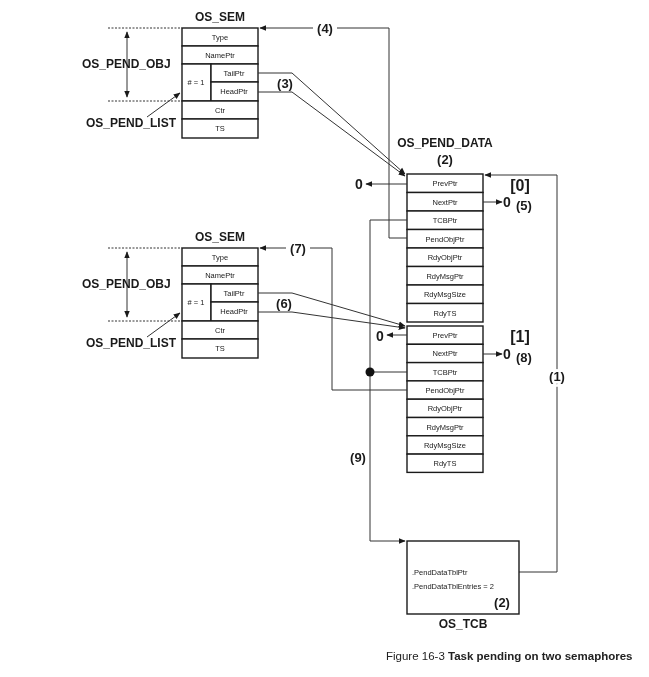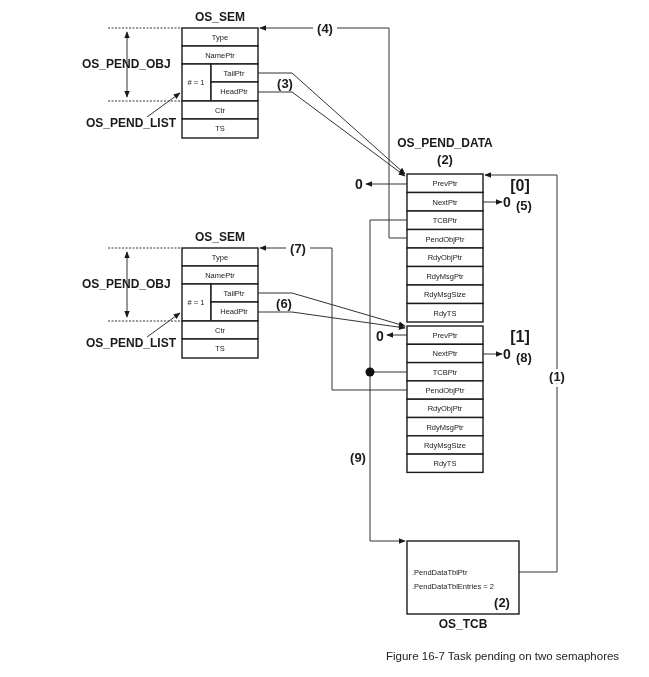--- a/index.html
+++ b/index.html
@@ -9,21 +9,21 @@
   .lbl-big { font-family: "Liberation Sans", sans-serif; font-weight: bold; font-size: 12px; fill: #1a1a1a; }
   .lbl-num { font-family: "Liberation Sans", sans-serif; font-weight: bold; font-size: 13px; fill: #1a1a1a; }
   .lbl-idx { font-family: "Liberation Sans", sans-serif; font-weight: bold; font-size: 16px; fill: #1a1a1a; }
   .lbl-zero { font-family: "Liberation Sans", sans-serif; font-weight: bold; font-size: 14px; fill: #1a1a1a; }
   .cell-text { font-family: "Liberation Sans", sans-serif; font-size: 7.5px; fill: #1a1a1a; }
   .tcb-text { font-family: "Liberation Sans", sans-serif; font-size: 7.5px; fill: #1a1a1a; }
   .cell { fill: #ffffff; stroke: #1a1a1a; stroke-width: 1.4; }
   .wire { fill: none; stroke: #333; stroke-width: 1; }
   .dotted { stroke: #333; stroke-width: 1; stroke-dasharray: 2 1.5; }
   #caption { position: absolute; left: 386px; top: 650px; font-size: 11.5px; white-space: nowrap; color: #222; }
-  #caption b { font-weight: normal; }
+  #caption b { font-weight: bold; }
 </style>
 </head>
 <body>
 
 <svg id="diagram" width="649" height="677" viewBox="0 0 649 677" xmlns="http://www.w3.org/2000/svg">
   <defs>
     <marker id="ah" viewBox="0 0 10 10" refX="9" refY="5" markerWidth="7" markerHeight="7" orient="auto-start-reverse">
       <path d="M0,1 L10,5 L0,9 z" fill="#1a1a1a"></path>
     </marker>
   </defs>
@@ -158,13 +158,13 @@
 
   <g>
     <rect class="cell" x="407" y="541" width="112" height="73"></rect>
     <text class="tcb-text" x="412" y="575">.PendDataTblPtr</text>
     <text class="tcb-text" x="412" y="589">.PendDataTblEntries = 2</text>
     <text class="lbl-num" x="502" y="607" text-anchor="middle">(2)</text>
     <text class="lbl-big" x="463" y="628" text-anchor="middle">OS_TCB</text>
   </g>
 </svg>
 
-<div id="caption"><span>Figure 16-7 </span><b>Task pending on two semaphores</b></div>
+<div id="caption"><span>Figure 16-3 </span><b>Task pending on two semaphores</b></div>
 
 </body></html>

